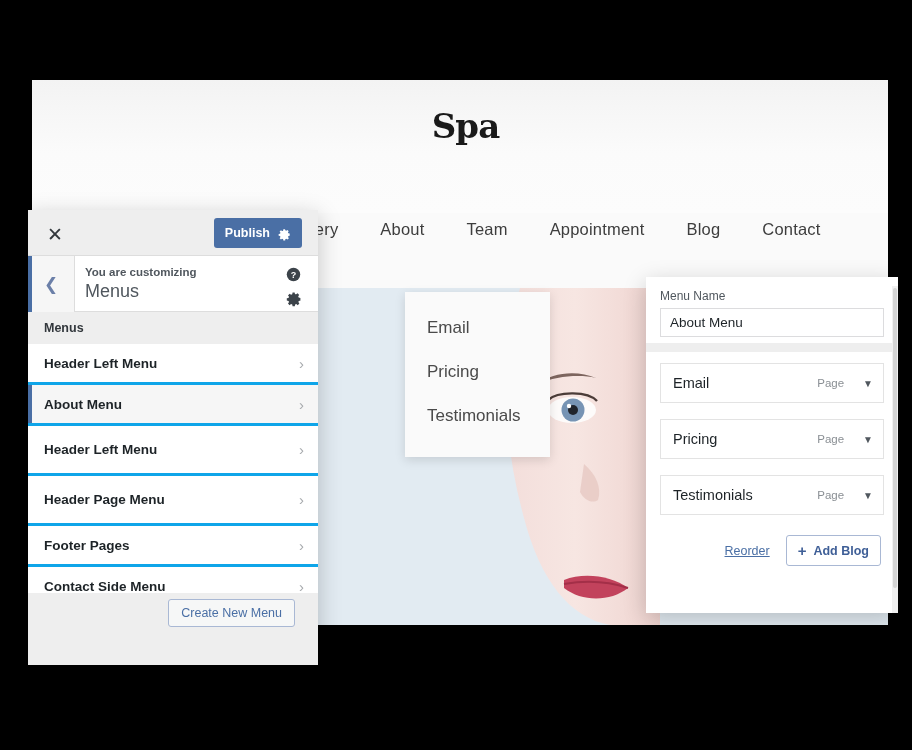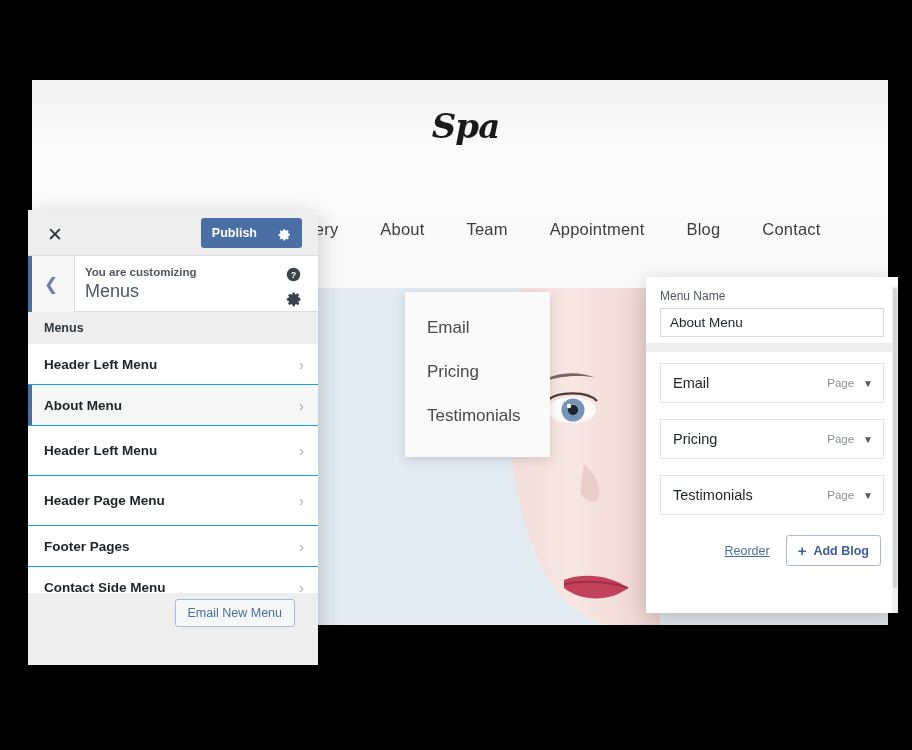--- a/index.html
+++ b/index.html
@@ -18,21 +18,21 @@
     background: #fafafa; overflow: hidden;
   }
   .site-topbar {
     position: absolute; left: 0; top: 0; width: 100%; height: 133px;
     background: linear-gradient(#f3f3f3 0%, #fbfbfb 55%, #fcfcfc 100%);
   }
   .logo {
     position: absolute; left: 0; top: 26px; width: 100%;
     text-align: center;
     font-family: "DejaVu Serif", serif;
-    font-style: italic; font-weight: 700;
+    font-weight: 700;
     font-size: 34px; color: #1a1a1a;
     letter-spacing: -1px;
     padding-left: 11px;
   }
   .site-nav {
     position: absolute; left: 0; top: 140px; width: 100%;
     display: flex; justify-content: center; align-items: center;
     gap: 0;
   }
   .site-nav a {
@@ -88,21 +88,21 @@
   .cz-close {
     position: absolute; left: 14px; top: 11px;
     width: 26px; height: 26px;
     display: flex; align-items: center; justify-content: center;
     font-size: 19px; color: #32373c; cursor: pointer;
   }
   .cz-publish {
     position: absolute; right: 16px; top: 8px;
     height: 30px; min-width: 86px;
     background: #4a6fa5; border-radius: 3px;
-    display: flex; align-items: center; justify-content: center; gap: 21px;
+    display: flex; align-items: center; justify-content: center; gap: 8px;
     padding: 0 11px; cursor: pointer;
   }
   .cz-publish .lbl { font-size: 12.5px; font-weight: 700; color: #fff; }
   .cz-publish .gear { width: 13px; height: 13px; }
 
   .cz-header {
     position: absolute; left: 0; top: 46px; width: 100%; height: 56px;
     background: #fff; border-bottom: 1px solid #ddd;
   }
   .cz-back {
@@ -137,21 +137,21 @@
     background: #eeeeee;
     font-size: 12.5px; font-weight: 700; color: #32373c;
     display: flex; align-items: center; padding-left: 16px;
   }
   .cz-list {
     position: absolute; left: 0; top: 134px; width: 100%;
     background: #fff;
   }
   .cz-row {
     position: relative; height: 41px;
-    border-bottom: 1px solid #0ea5e9;
+    border-bottom: 3px solid #0ea5e9;
     display: flex; align-items: center;
     padding: 0 14px 0 16px; cursor: pointer; background: #fff;
   }
   .cz-row.active { background: #f6f6f6; }
   .cz-row.active::before {
     content: ""; position: absolute; left: 0; top: 0;
     width: 4px; height: 100%; background: #4a6fa5;
   }
   .cz-row .nm { font-size: 13.5px; font-weight: 700; color: #1d2327; flex: 1; }
   .cz-row .arw { color: #a7aaad; font-size: 15px; }
@@ -199,21 +199,21 @@
     background: #eeeeee;
   }
   .ed-items { position: absolute; left: 14px; top: 86px; width: 224px; }
   .ed-item {
     position: relative; height: 40px; margin-bottom: 16px;
     border: 1px solid #e3e3e3; background: #fff;
     display: flex; align-items: center; padding: 0 10px 0 12px;
     cursor: pointer;
   }
   .ed-item .t { font-size: 14.5px; color: #1d2327; flex: 1; }
-  .ed-item .typ { font-size: 11.5px; color: #8a8f94; margin-right: 9px; }
+  .ed-item .typ { font-size: 11.5px; color: #8a8f94; margin-right: 19px; }
   .ed-item .caret { color: #50575e; font-size: 10px; }
   .ed-actions {
     position: absolute; left: 0; top: 258px; width: 100%;
     display: flex; align-items: center; justify-content: flex-end;
     gap: 16px; padding-right: 17px;
   }
   .ed-reorder {
     font-size: 12.5px; color: #4a6fa5;
     text-decoration: underline; cursor: pointer;
   }
@@ -387,17 +387,17 @@
         <span class="nm">Footer Pages</span>
         <span class="arw">›</span>
       </div>
       <div class="cz-row">
         <span class="nm">Contact  Side Menu</span>
         <span class="arw">›</span>
       </div>
     </div>
 
     <div class="cz-footer">
-      <div class="cz-create">Email New Menu</div>
+      <div class="cz-create">Create New Menu</div>
     </div>
   </div>
 
 </div>
 
 </body></html>

